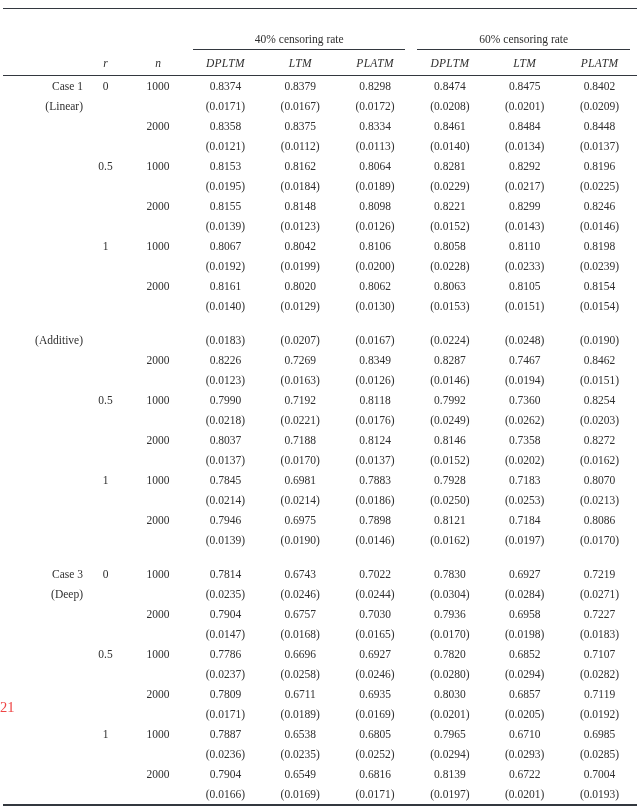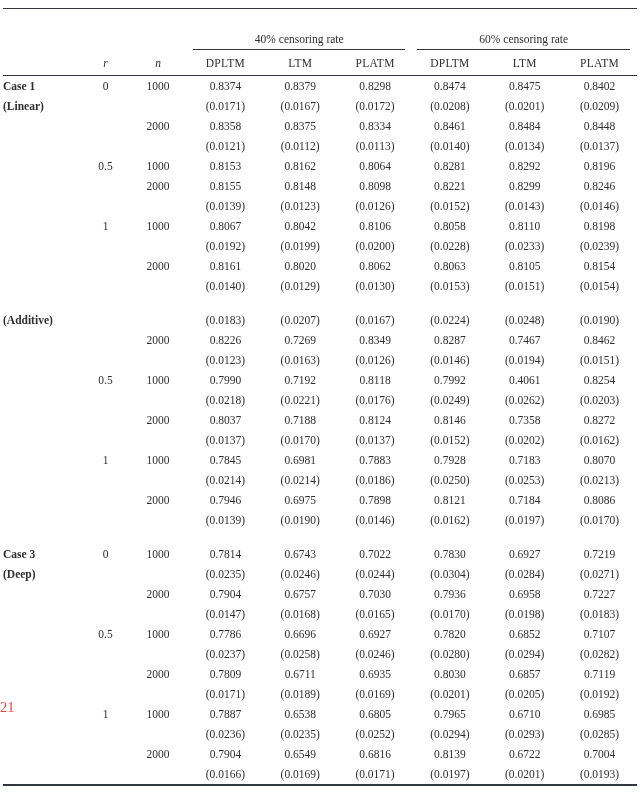--- a/index.html
+++ b/index.html
@@ -40,31 +40,32 @@
     text-align:center;
     font-size:11.5px;
   }
   tr.hdr2 th{
     height:25px;
     text-align:center;
     vertical-align:middle;
     border-bottom:1.2px solid var(--rule);
     font-size:11.5px;
     letter-spacing:.3px;
+    font-style:italic;
   }
   tr.hdr2 th.it{font-style:italic;letter-spacing:0;}
   tbody td{
     height:20px;
     padding:0;
     text-align:center;
     vertical-align:middle;
     font-size:11.5px;
     white-space:nowrap;
   }
-  tbody td.case{text-align:left;font-weight:bold;}
+  tbody td.case{text-align:right;}
   tbody tr.gap td{height:14px;}
   .pageno{
     position:absolute;
     left:0;right:0;
     top:699px;
     font-size:14.5px;
     color:#ef4444;
     z-index:2;
     pointer-events:none;
   }
@@ -160,20 +161,31 @@
           <td class="num">0.8153</td>
           <td class="num">0.8162</td>
           <td class="num">0.8064</td>
           <td class="num">0.8281</td>
           <td class="num">0.8292</td>
           <td class="num">0.8196</td>
         </tr>
         <tr>
           <td class="case"></td>
           <td class="num"></td>
+          <td class="num"></td>
+          <td class="num">(0.0195)</td>
+          <td class="num">(0.0184)</td>
+          <td class="num">(0.0189)</td>
+          <td class="num">(0.0229)</td>
+          <td class="num">(0.0217)</td>
+          <td class="num">(0.0225)</td>
+        </tr>
+        <tr>
+          <td class="case"></td>
+          <td class="num"></td>
           <td class="num">2000</td>
           <td class="num">0.8155</td>
           <td class="num">0.8148</td>
           <td class="num">0.8098</td>
           <td class="num">0.8221</td>
           <td class="num">0.8299</td>
           <td class="num">0.8246</td>
         </tr>
         <tr>
           <td class="case"></td>
@@ -267,21 +279,21 @@
           <td class="num">(0.0151)</td>
         </tr>
         <tr>
           <td class="case"></td>
           <td class="num">0.5</td>
           <td class="num">1000</td>
           <td class="num">0.7990</td>
           <td class="num">0.7192</td>
           <td class="num">0.8118</td>
           <td class="num">0.7992</td>
-          <td class="num">0.4061</td>
+          <td class="num">0.7360</td>
           <td class="num">0.8254</td>
         </tr>
         <tr>
           <td class="case"></td>
           <td class="num"></td>
           <td class="num"></td>
           <td class="num">(0.0218)</td>
           <td class="num">(0.0221)</td>
           <td class="num">(0.0176)</td>
           <td class="num">(0.0249)</td>

